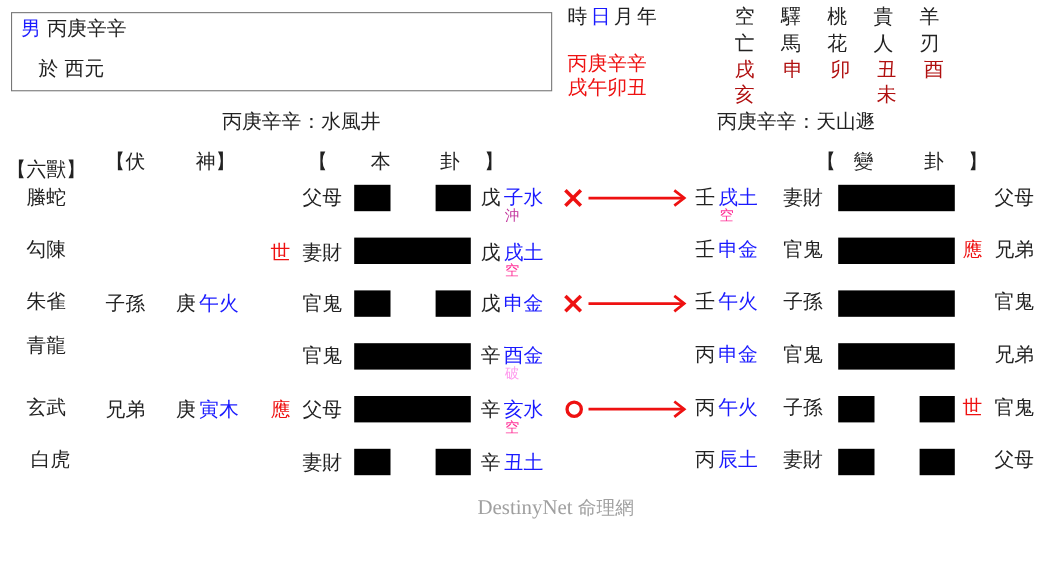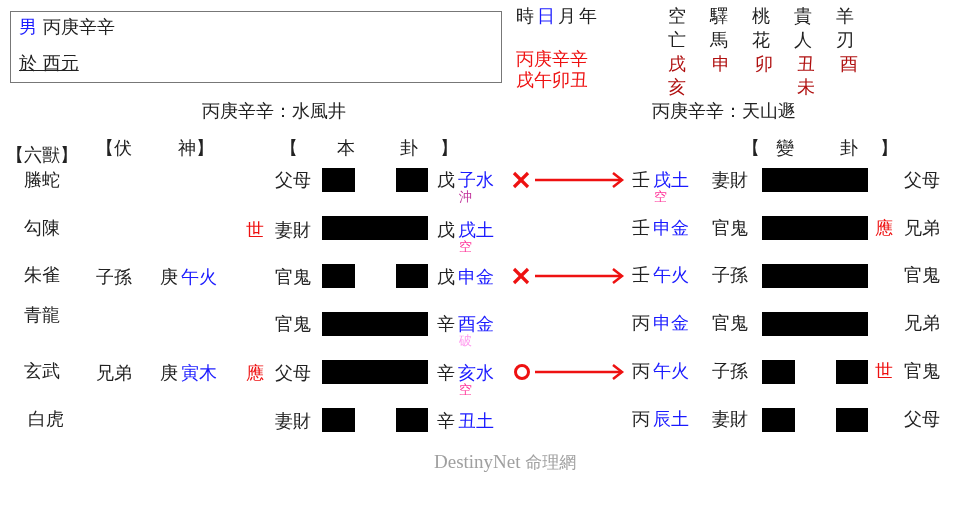--- a/index.html
+++ b/index.html
@@ -19,21 +19,21 @@
   .arrow { position:absolute; height:20px; }
   .footer { color:#a0a0a0; font-family:"Liberation Serif","DejaVu Serif",serif; font-size:19px; }
   .footer .cjk { font-family:"DejaVu Sans",sans-serif; font-size:17px; }
 </style>
 </head>
 <body>
 
 <div class="infobox">
   <span class="abs blue" style="left:8px;top:6px;">男</span>
   <span class="abs" style="left:32px;top:6px;">丙庚辛辛</span>
-  <span class="abs" style="left:8px;top:42px;text-decoration:underline;">於 西元</span>
+  <span class="abs" style="left:24px;top:42px;">於 西元</span>
 </div>
 
 <div>
   <span class="abs" style="left:516px;top:7px;">時</span>
   <span class="abs blue" style="left:537px;top:7px;">日</span>
   <span class="abs" style="left:558px;top:7px;">月</span>
   <span class="abs" style="left:579px;top:7px;">年</span>
   <span class="abs red" style="left:516px;top:50px;letter-spacing:0px;">丙庚辛辛</span>
   <span class="abs red" style="left:516px;top:71px;">戌午卯丑</span>
 </div>

